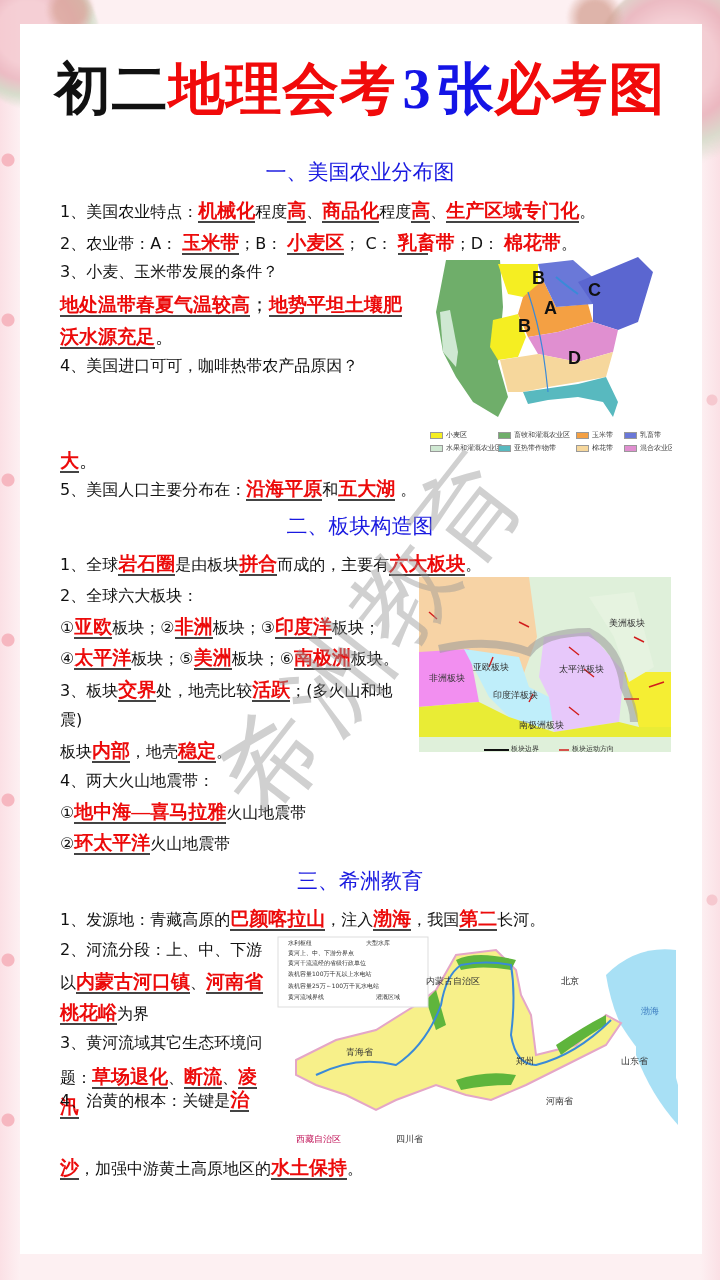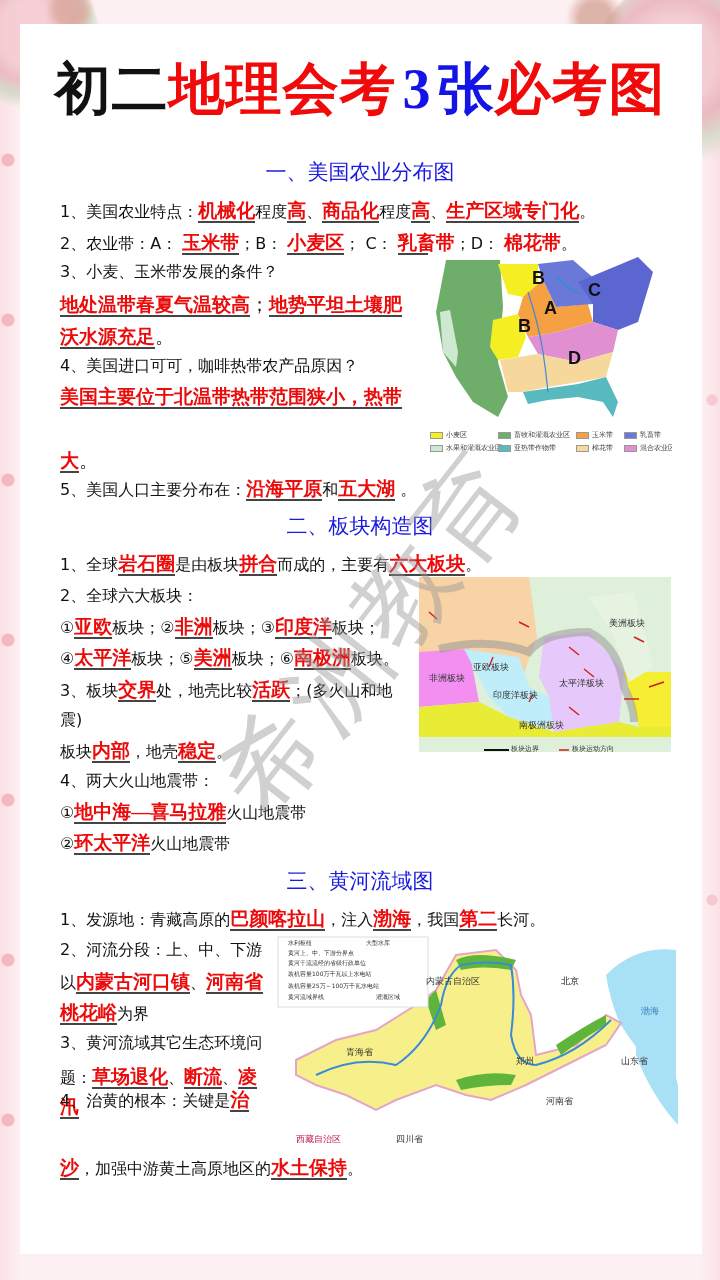--- a/index.html
+++ b/index.html
@@ -112,21 +112,21 @@
   <span>2、农业带：A：</span> <span class="hl big">玉米带</span><span>；B：</span> <span class="hl big">小麦区</span><span>； C：</span> <span class="hl big">乳畜带</span><span>；D：</span> <span class="hl big">棉花带</span><span>。</span>
 </div>
 
 <div class="line" style="top:262px;">3、小麦、玉米带发展的条件？</div>
 <div class="ans" style="top:288px; width:370px;">
   <span class="u">地处温带春夏气温较高</span><span class="blk">；</span><span class="u">地势平坦土壤肥</span><br><span class="u">沃水源充足</span><span class="blk">。</span>
 </div>
 
 <div class="line" style="top:356px;">4、美国进口可可，咖啡热带农产品原因？</div>
 <div class="ans" style="top:380px; width:370px;">
-  <span class="u">美国主要位于北温带热带范围狭小，热带</span><br><br><span class="u">大</span><span class="blk">。</span>
+  <br><br><span class="u">大</span><span class="blk">。</span>
 </div>
 
 <div class="line" style="top:478px;">
   <span>5、美国人口主要分布在：</span><span class="hl big">沿海平原</span><span>和</span><span class="hl big">五大湖</span><span> 。</span>
 </div>
 
 <div class="map usmap">
   <svg width="244" height="170" viewBox="0 0 244 170">
     <path d="M18 8 L72 8 L75 55 L70 110 L80 145 L70 165 L45 150 L28 125 L15 100 L8 60 Z" fill="#6fae6a"></path>
     <path d="M12 60 L22 58 L30 100 L28 115 L15 100 Z" fill="#cfe8d2"></path>
@@ -235,28 +235,28 @@
         <line x1="230" y1="110" x2="245" y2="105"></line>
       <line x1="205" y1="122" x2="220" y2="122"></line>
         <line x1="110" y1="125" x2="114" y2="117"></line>
     </g>
     <line x1="65" y1="173" x2="90" y2="173" stroke="#111" stroke-width="2"></line>
     <line x1="140" y1="173" x2="150" y2="173" stroke="#d21c1c" stroke-width="1.5"></line>
   </svg>
   <span class="maplabel" style="left:54px; top:48px;margin-top:36px;">亚欧板块</span>
   <span class="maplabel" style="left:10px; top:95px;">非洲板块</span>
   <span class="maplabel" style="left:74px; top:112px;">印度洋板块</span>
-  <span class="maplabel" style="left:140px; top:100px;">太平洋板块</span>
+  <span class="maplabel" style="left:140px; top:86px;">太平洋板块</span>
   <span class="maplabel" style="left:190px; top:40px;">美洲板块</span>
   <span class="maplabel" style="left:100px; top:142px;">南极洲板块</span>
   <span class="maplabel" style="left:92px; top:167px; font-size:7px;">板块边界</span>
   <span class="maplabel" style="left:153px; top:167px; font-size:7px;">板块运动方向</span>
 </div>
 
-<div class="sec-head" style="top:867px;">三、黄河流域图</div>
+<div class="sec-head" style="top:867px;">三、希洲教育</div>
 
 <div class="line" style="top:908px;">
   <span>1、发源地：青藏高原的</span><span class="hl big">巴颜喀拉山</span><span>，注入</span><span class="hl big">渤海</span><span>，我国</span><span class="hl big">第二</span><span>长河。</span>
 </div>
 
 <div class="line" style="top:940px;">2、河流分段：上、中、下游</div>
 <div class="line" style="top:971px;">
   <span>以</span><span class="hl big">内蒙古河口镇</span><span>、</span><span class="hl big">河南省</span>
 </div>
 <div class="line" style="top:1002px;">

